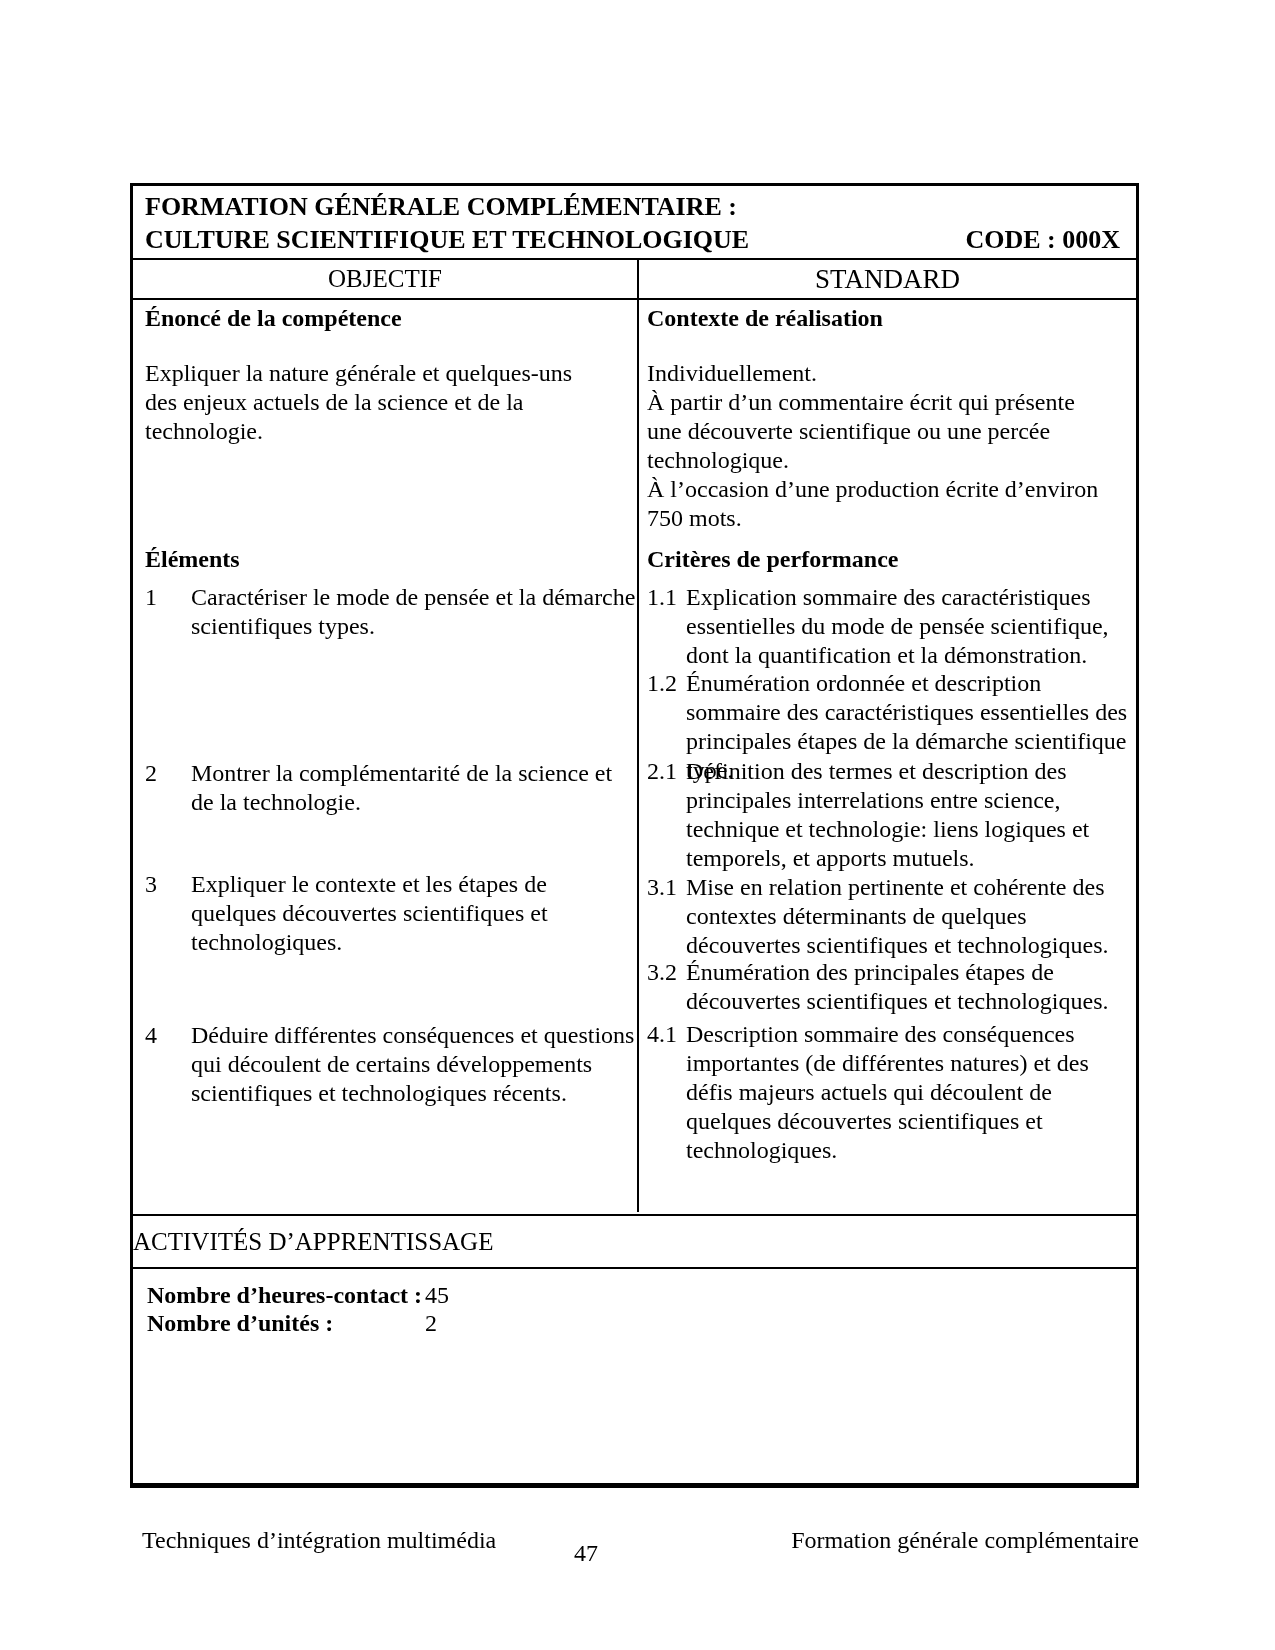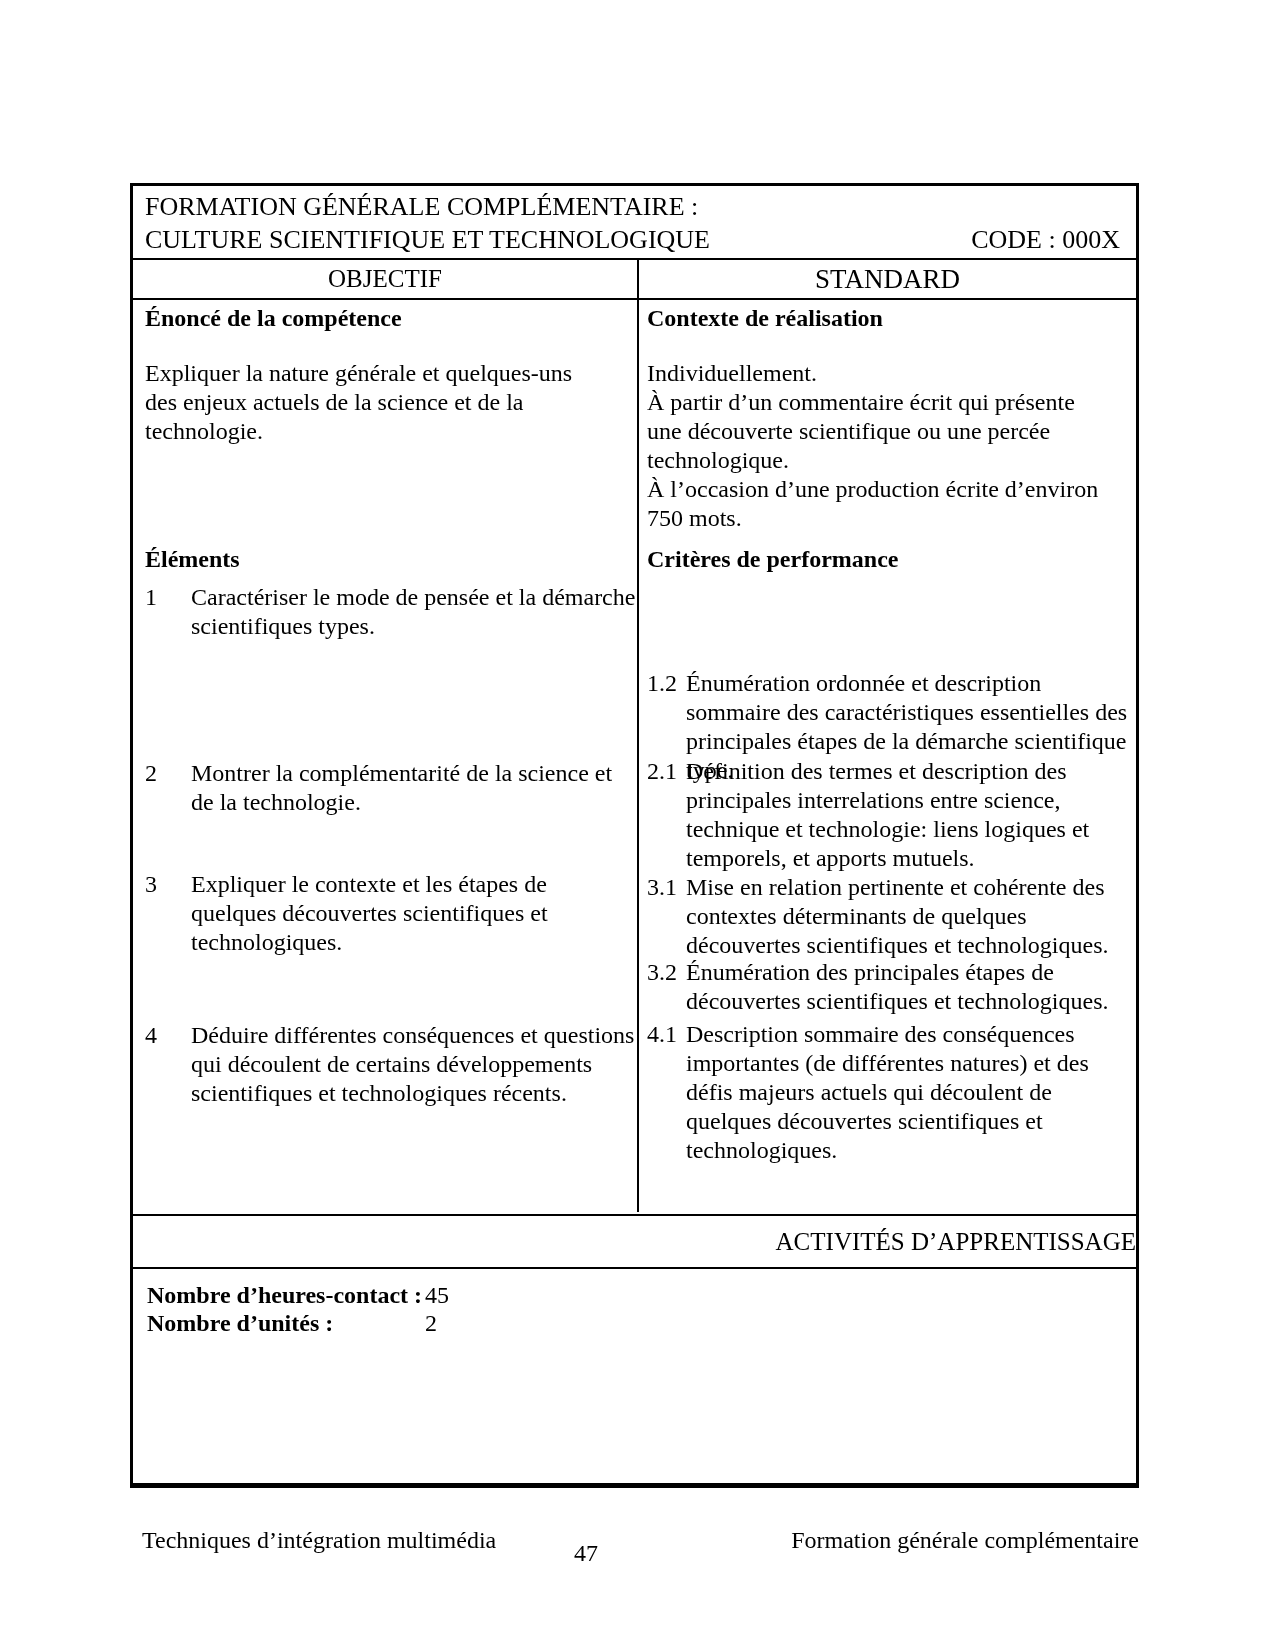--- a/index.html
+++ b/index.html
@@ -19,21 +19,21 @@
     position: absolute;
     left: 130px; top: 183px;
     width: 1009px; height: 1305px;
     border: 3px solid #000;
     border-bottom-width: 5px;
     box-sizing: border-box;
   }
   .doc-table .row { position: absolute; left: 0; right: 0; box-sizing: border-box; }
 
   
-  .row-title { top: 0; height: 74px; border-bottom: 2px solid #000; padding: 4px 16px 0 12px; font-size: 26px; line-height: 33px; }
+  .row-title { top: 0; height: 74px; border-bottom: 2px solid #000; padding: 4px 16px 0 12px; font-size: 26px; line-height: 33px; font-weight: bold; }
   .title-line2 { display: flex; justify-content: space-between; gap: 48px; }
 
   
   .row-colheads { top: 74px; height: 40px; border-bottom: 2px solid #000; display: flex; }
   .ch-left { width: 506px; border-right: 2px solid #000; box-sizing: border-box; text-align: center; line-height: 38px; font-size: 25px; }
   .ch-right { flex: 1; text-align: center; line-height: 38px; font-size: 27px; }
 
   
   .row-body { top: 114px; height: 916px; border-bottom: 2px solid #000; }
   .cell-obj { position: absolute; left: 0; top: 0; bottom: 2px; width: 506px; border-right: 2px solid #000; box-sizing: border-box; }
@@ -60,21 +60,21 @@
   .crit .txt { display: block; margin-left: 39px; margin-right: 8px; }
   .crit-11 { top: 283px; }
   .crit-12 { top: 369px; }
   .crit-21 { top: 457px; }
   .crit-31 { top: 573px; }
   .crit-32 { top: 658px; }
   .crit-41 { top: 720px; }
   .crit-42 { top: 832px; }
 
   
-  .row-activites { top: 1030px; height: 53px; border-bottom: 2px solid #000; text-align: right; font-size: 25px; line-height: 51px; }
+  .row-activites { top: 1030px; height: 53px; border-bottom: 2px solid #000; text-align: left; font-size: 25px; line-height: 51px; }
 
   
   .row-bottom { top: 1083px; bottom: 0; padding: 12px 0 8px 14px; }
   .info-line { line-height: 28px; }
   .info-line .lbl { font-weight: bold; display: inline-block; width: 278px; }
 
   
   .footer { position: absolute; left: 130px; top: 1526px; width: 1009px; height: 32px; }
   .f-left   { position: absolute; left: 12px; }
   .f-center { position: absolute; left: 0; width: 912px; text-align: center; margin-top: 13px; }
@@ -126,20 +126,24 @@
 
       <div class="cell-std">
         <div class="blk hd s-contexte-h">Contexte de réalisation</div>
         <div class="blk s-ctx">
           <div>Individuellement.</div>
           <div>À partir d’un commentaire écrit qui présente une découverte scientifique ou une percée technologique.</div>
           <div>À l’occasion d’une production écrite d’environ 750 mots.</div>
         </div>
         <div class="blk hd s-criteres-h">Critères de performance</div>
 
+        <div class="crit crit-11">
+          <span class="num">1.1</span>
+          <span class="txt">Explication sommaire des caractéristiques essentielles du mode de pensée scientifique, dont la quantification et la démonstration.</span>
+        </div>
         <div class="crit crit-12">
           <span class="num">1.2</span>
           <span class="txt">Énumération ordonnée et description sommaire des caractéristiques essentielles des principales étapes de la démarche scientifique type.</span>
         </div>
         <div class="crit crit-21">
           <span class="num">2.1</span>
           <span class="txt">Définition des termes et description des principales interrelations entre science, technique et technologie: liens logiques et temporels, et apports mutuels.</span>
         </div>
         <div class="crit crit-31">
           <span class="num">3.1</span>

